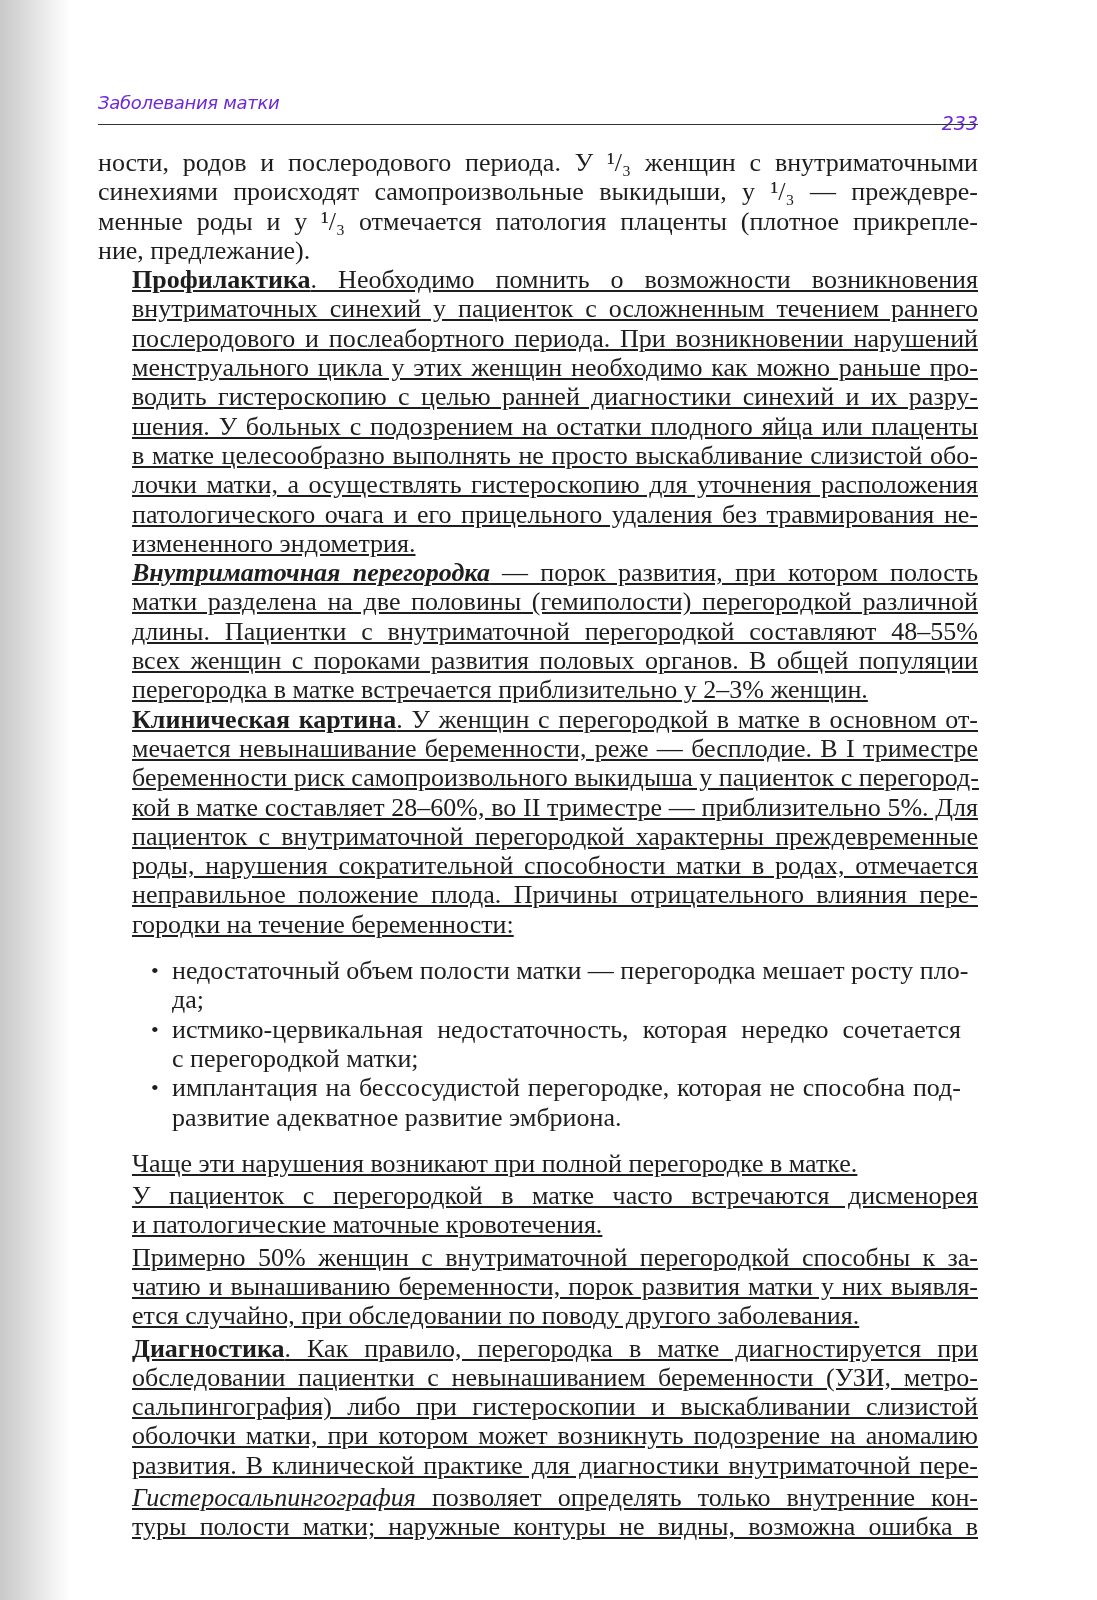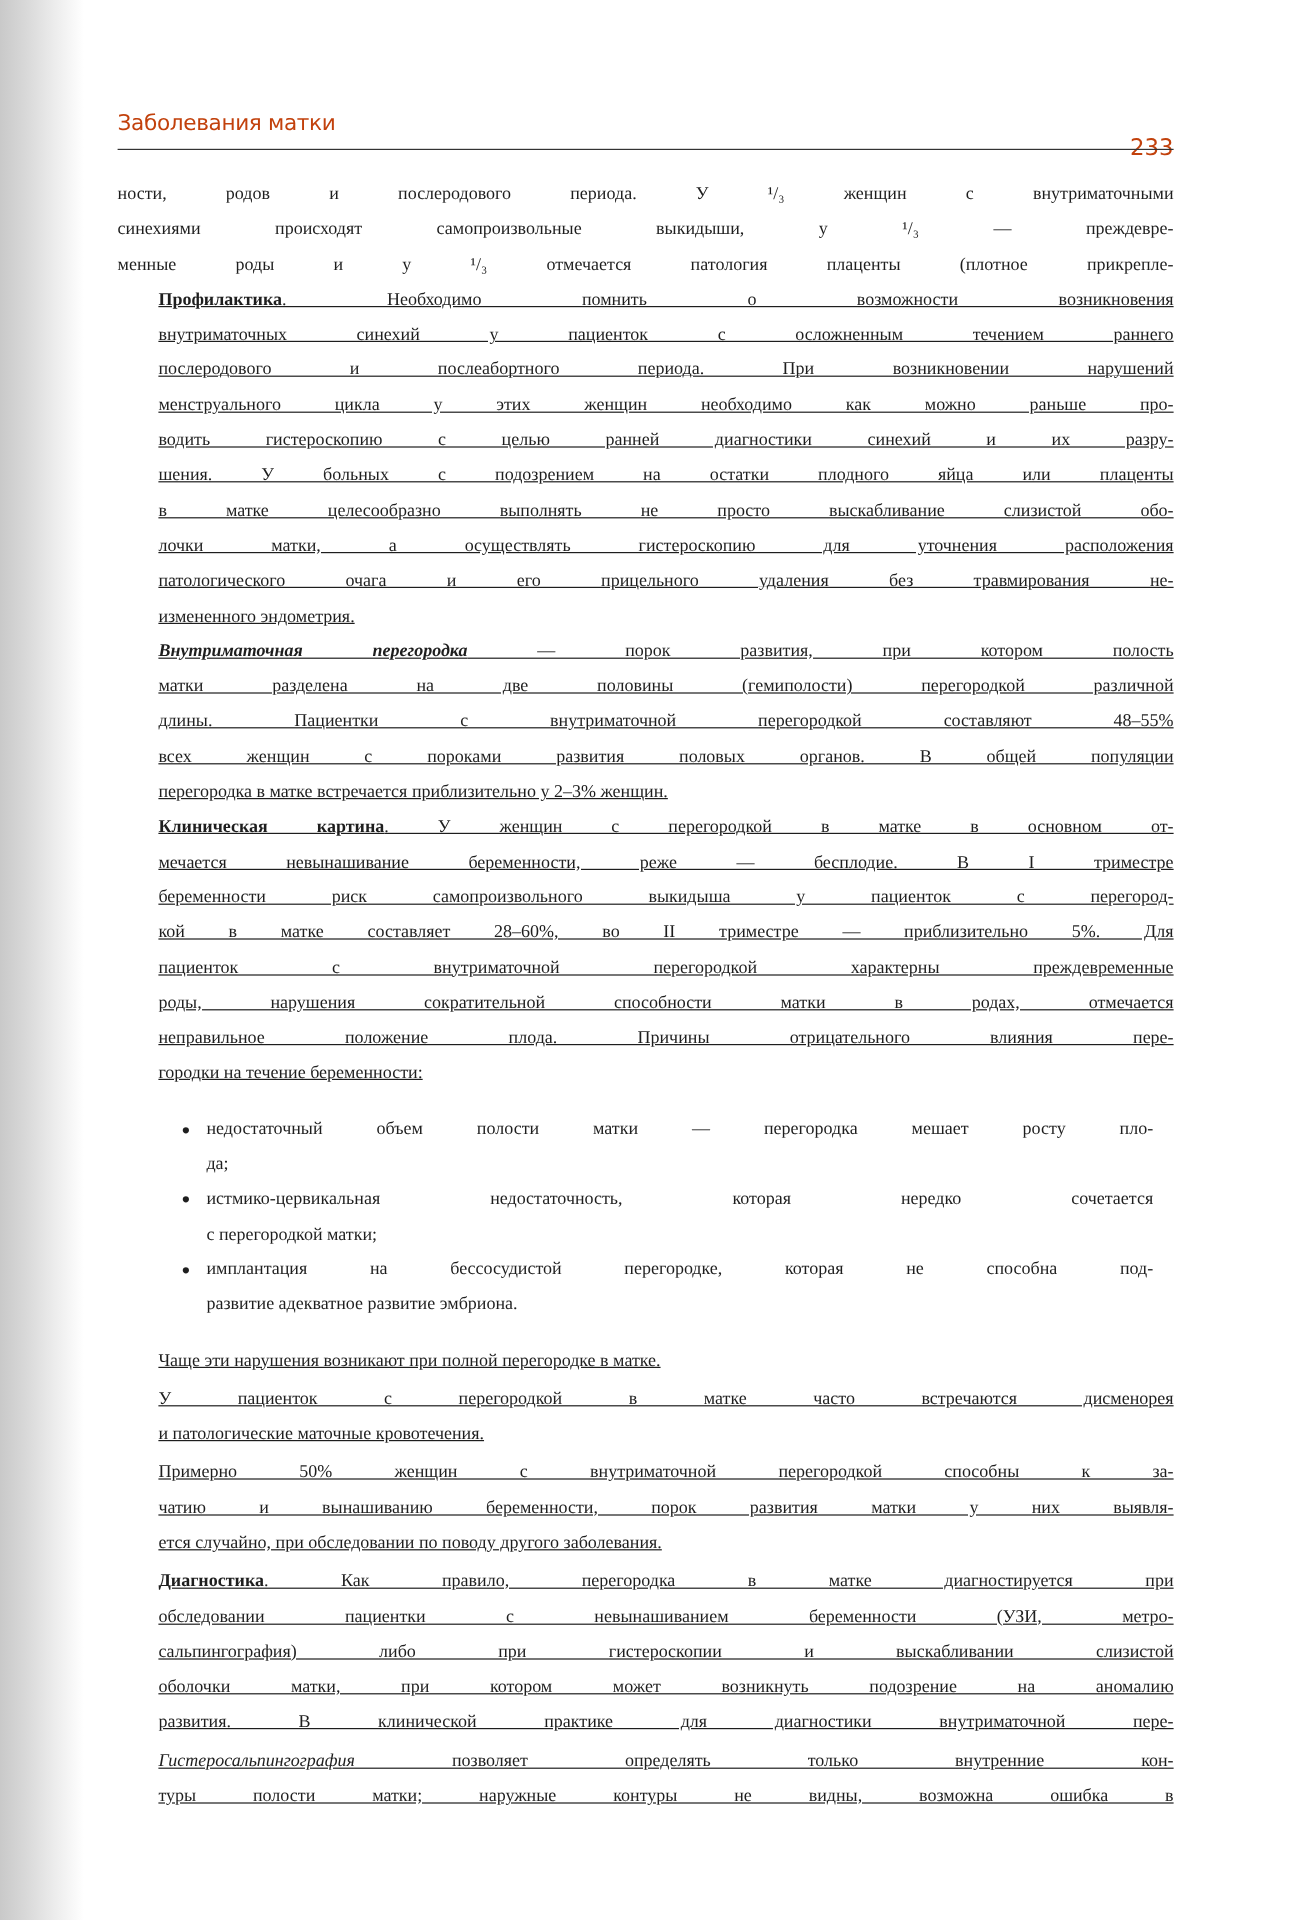--- a/index.html
+++ b/index.html
@@ -10,31 +10,31 @@
     .scan-shadow {
       position: absolute; left: 0; top: 0; width: 70px; height: 1600px;
       background: linear-gradient(to right, #c9c9c9 0%, #d8d8d8 30%, #ececec 65%, #ffffff 100%);
     }
     .page {
       position: absolute; left: 98px; top: 0; width: 880px;
       color: #1f1f1f;
     }
     .running-head {
       position: absolute; top: 88px; left: 0; width: 880px; height: 30px;
-      font-family: "DejaVu Sans", sans-serif; font-size: 18px; color: #c2410c;
+      font-family: "DejaVu Sans", sans-serif; font-size: 18px; color: #6d28d9; font-style: italic;
     }
     .running-head .title { position: absolute; left: 0; top: 4px; letter-spacing: -0.3px; }
     .running-head .pageno { position: absolute; right: 0; top: 2px; font-size: 19px; margin-top: 22px; }
     .head-rule {
       position: absolute; top: 124px; left: 0; width: 880px; height: 0;
       border-top: 1.6px solid #333;
     }
     .body-text {
       position: absolute; top: 148px; left: 0; width: 880px;
-      font-family: "Liberation Serif", serif; font-size: 15px; line-height: 29.3px;
+      font-family: "Liberation Serif", serif; font-size: 26px; line-height: 29.3px;
       text-align: justify; color: #1e1e1e;
     }
     .body-text p { margin: 0; text-indent: 0; }
     .body-text p.ind { text-indent: 34px; text-decoration: underline; }
     .body-text p.gap { margin-top: 3px; }
     .line { display: block; text-align: justify; text-align-last: justify; white-space: nowrap; }
     .line.last { text-align-last: left; }
     .b { font-weight: bold; }
     .bi { font-weight: bold; font-style: italic; }
     .i { font-style: italic; }
@@ -55,20 +55,21 @@
     <span class="pageno">233</span>
   </div>
   <div class="head-rule"></div>
 
   <div class="body-text">
 
     <p>
       <span class="line">ности, родов и послеродового периода. У ¹/₃ женщин с внутриматочными</span>
       <span class="line">синехиями происходят самопроизвольные выкидыши, у ¹/₃ — преждевре-</span>
       <span class="line">менные роды и у ¹/₃ отмечается патология плаценты (плотное прикрепле-</span>
+      <span class="line last">ние, предлежание).</span>
     </p>
 
     <p class="ind">
       <span class="line"><span class="b">Профилактика</span><span>. Необходимо помнить о возможности возникновения</span></span>
       <span class="line">внутриматочных синехий у пациенток с осложненным течением раннего</span>
       <span class="line">послеродового и послеабортного периода. При возникновении нарушений</span>
       <span class="line">менструального цикла у этих женщин необходимо как можно раньше про-</span>
       <span class="line">водить гистероскопию с целью ранней диагностики синехий и их разру-</span>
       <span class="line">шения. У больных с подозрением на остатки плодного яйца или плаценты</span>
       <span class="line">в матке целесообразно выполнять не просто выскабливание слизистой обо-</span>

